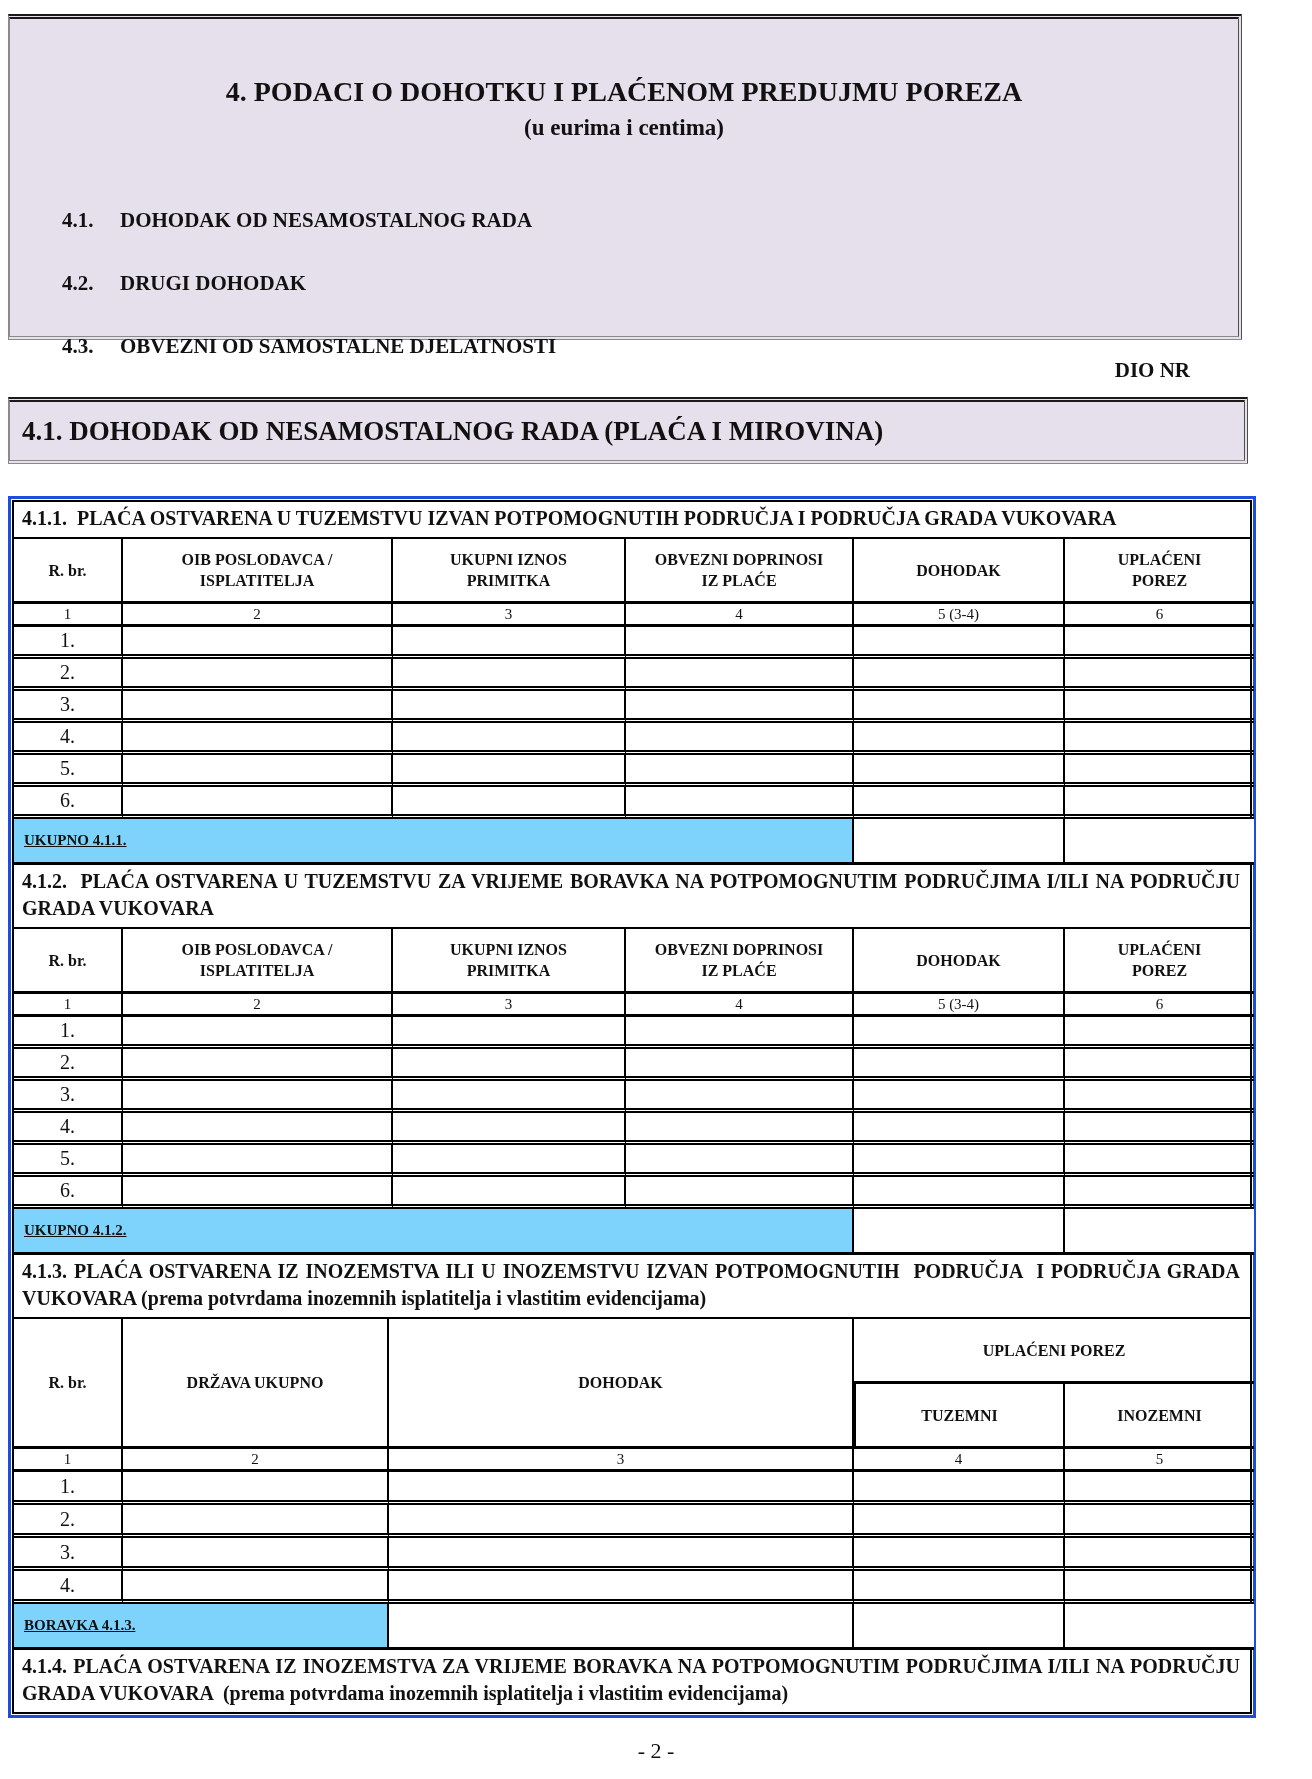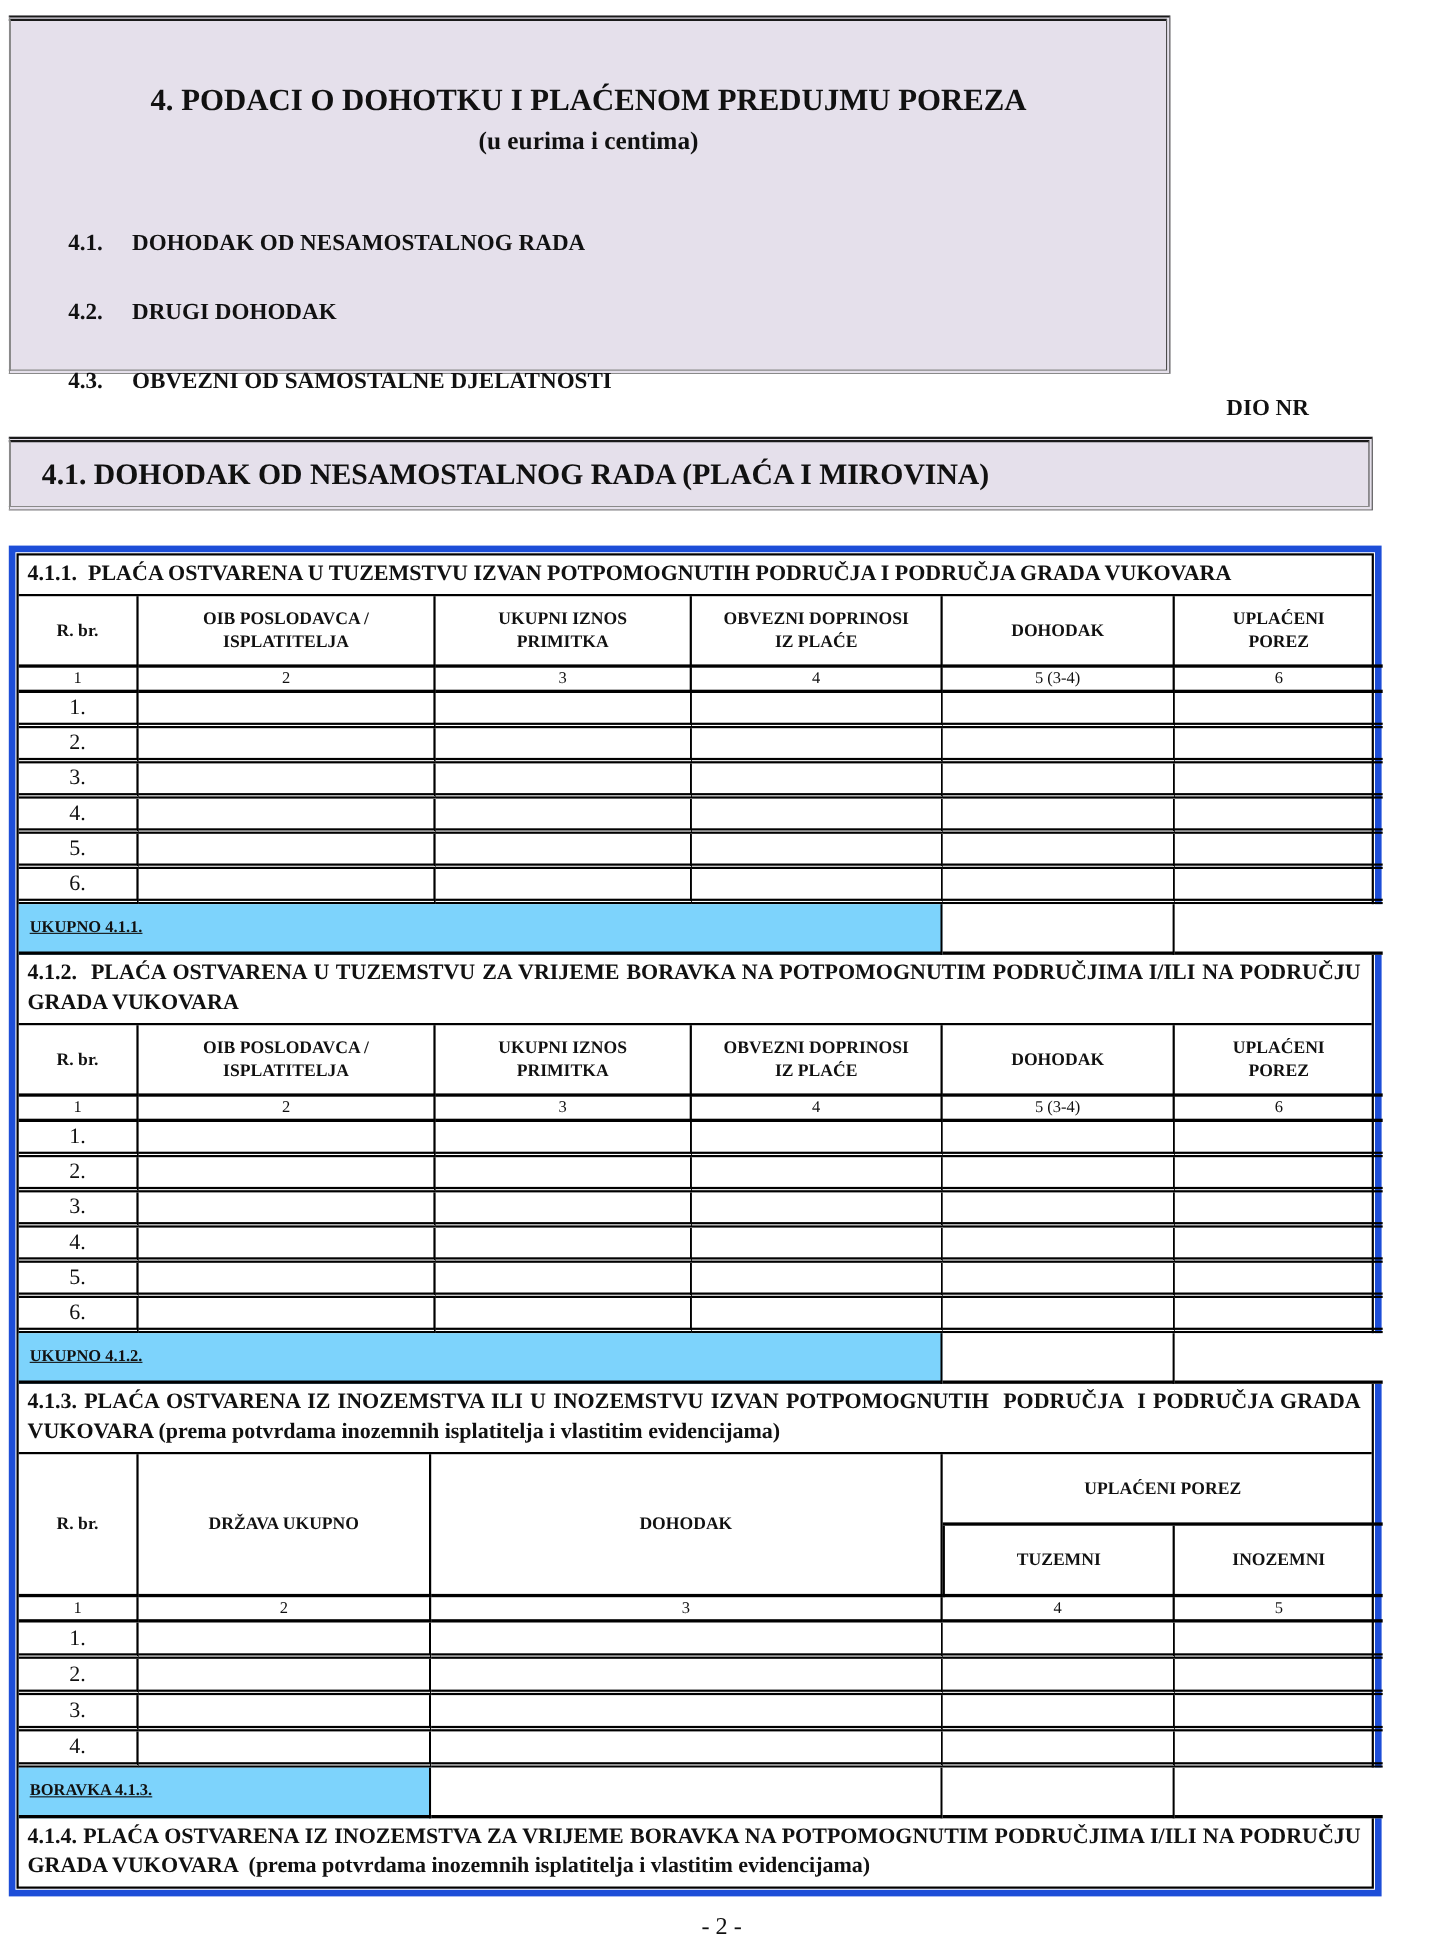--- a/index.html
+++ b/index.html
@@ -9,33 +9,33 @@
     overflow:hidden;
   }
   
   .shadow-box{
     position:absolute;box-sizing:border-box;background:#e5e0eb;
     border-top:5px double #1a1a1a;
     border-left:2px solid #8a8a8a;
     border-right:4px double #4d4d4d;
     border-bottom:4px double #8a8a8a;
   }
-  .header-box{left:8px;top:14px;width:1056px;height:326px;padding-top:56px;}
+  .header-box{left:8px;top:14px;width:1234px;height:326px;padding-top:56px;}
   .hb-title{text-align:center;font-weight:bold;font-size:28px;line-height:34px;}
   .hb-subtitle{text-align:center;font-weight:bold;font-size:23px;line-height:30px;margin-top:4px;}
   .hb-items{margin:30px 0 0 52px;}
   .hb-item{font-weight:bold;font-size:21px;line-height:31px;}
   .hb-num{display:inline-block;width:58px;margin-top:32px;}
   .dio{position:absolute;left:8px;top:358px;width:1182px;text-align:right;
        font-weight:bold;font-size:21px;}
   .s41-box{left:8px;top:397px;width:1240px;height:67px;display:flex;align-items:center;
-       padding-left:28px;font-weight:bold;font-size:27px;}
+       padding-left:12px;font-weight:bold;font-size:27px;}
   
   .block{position:absolute;left:8px;top:496px;width:1248px;box-sizing:border-box;
-       border:6px solid #1d4ed8;padding:1px;background:#fff;}
+       border:3px solid #1d4ed8;padding:1px;background:#fff;}
   .block-inner{border:2px solid #000;}
   .sec-title{
     border-bottom:2px solid #000;padding:3px 10px 5px 8px;
     font-weight:bold;font-size:20px;line-height:27px;text-align:justify;
   }
   .sec-title.last{border-bottom:none;}
   table.grid{width:100%;border-collapse:separate;border-spacing:0;table-layout:fixed;}
   table.grid th,table.grid td{
     box-sizing:border-box;border-right:2px solid #000;padding:0;
     text-align:center;vertical-align:middle;overflow:hidden;

